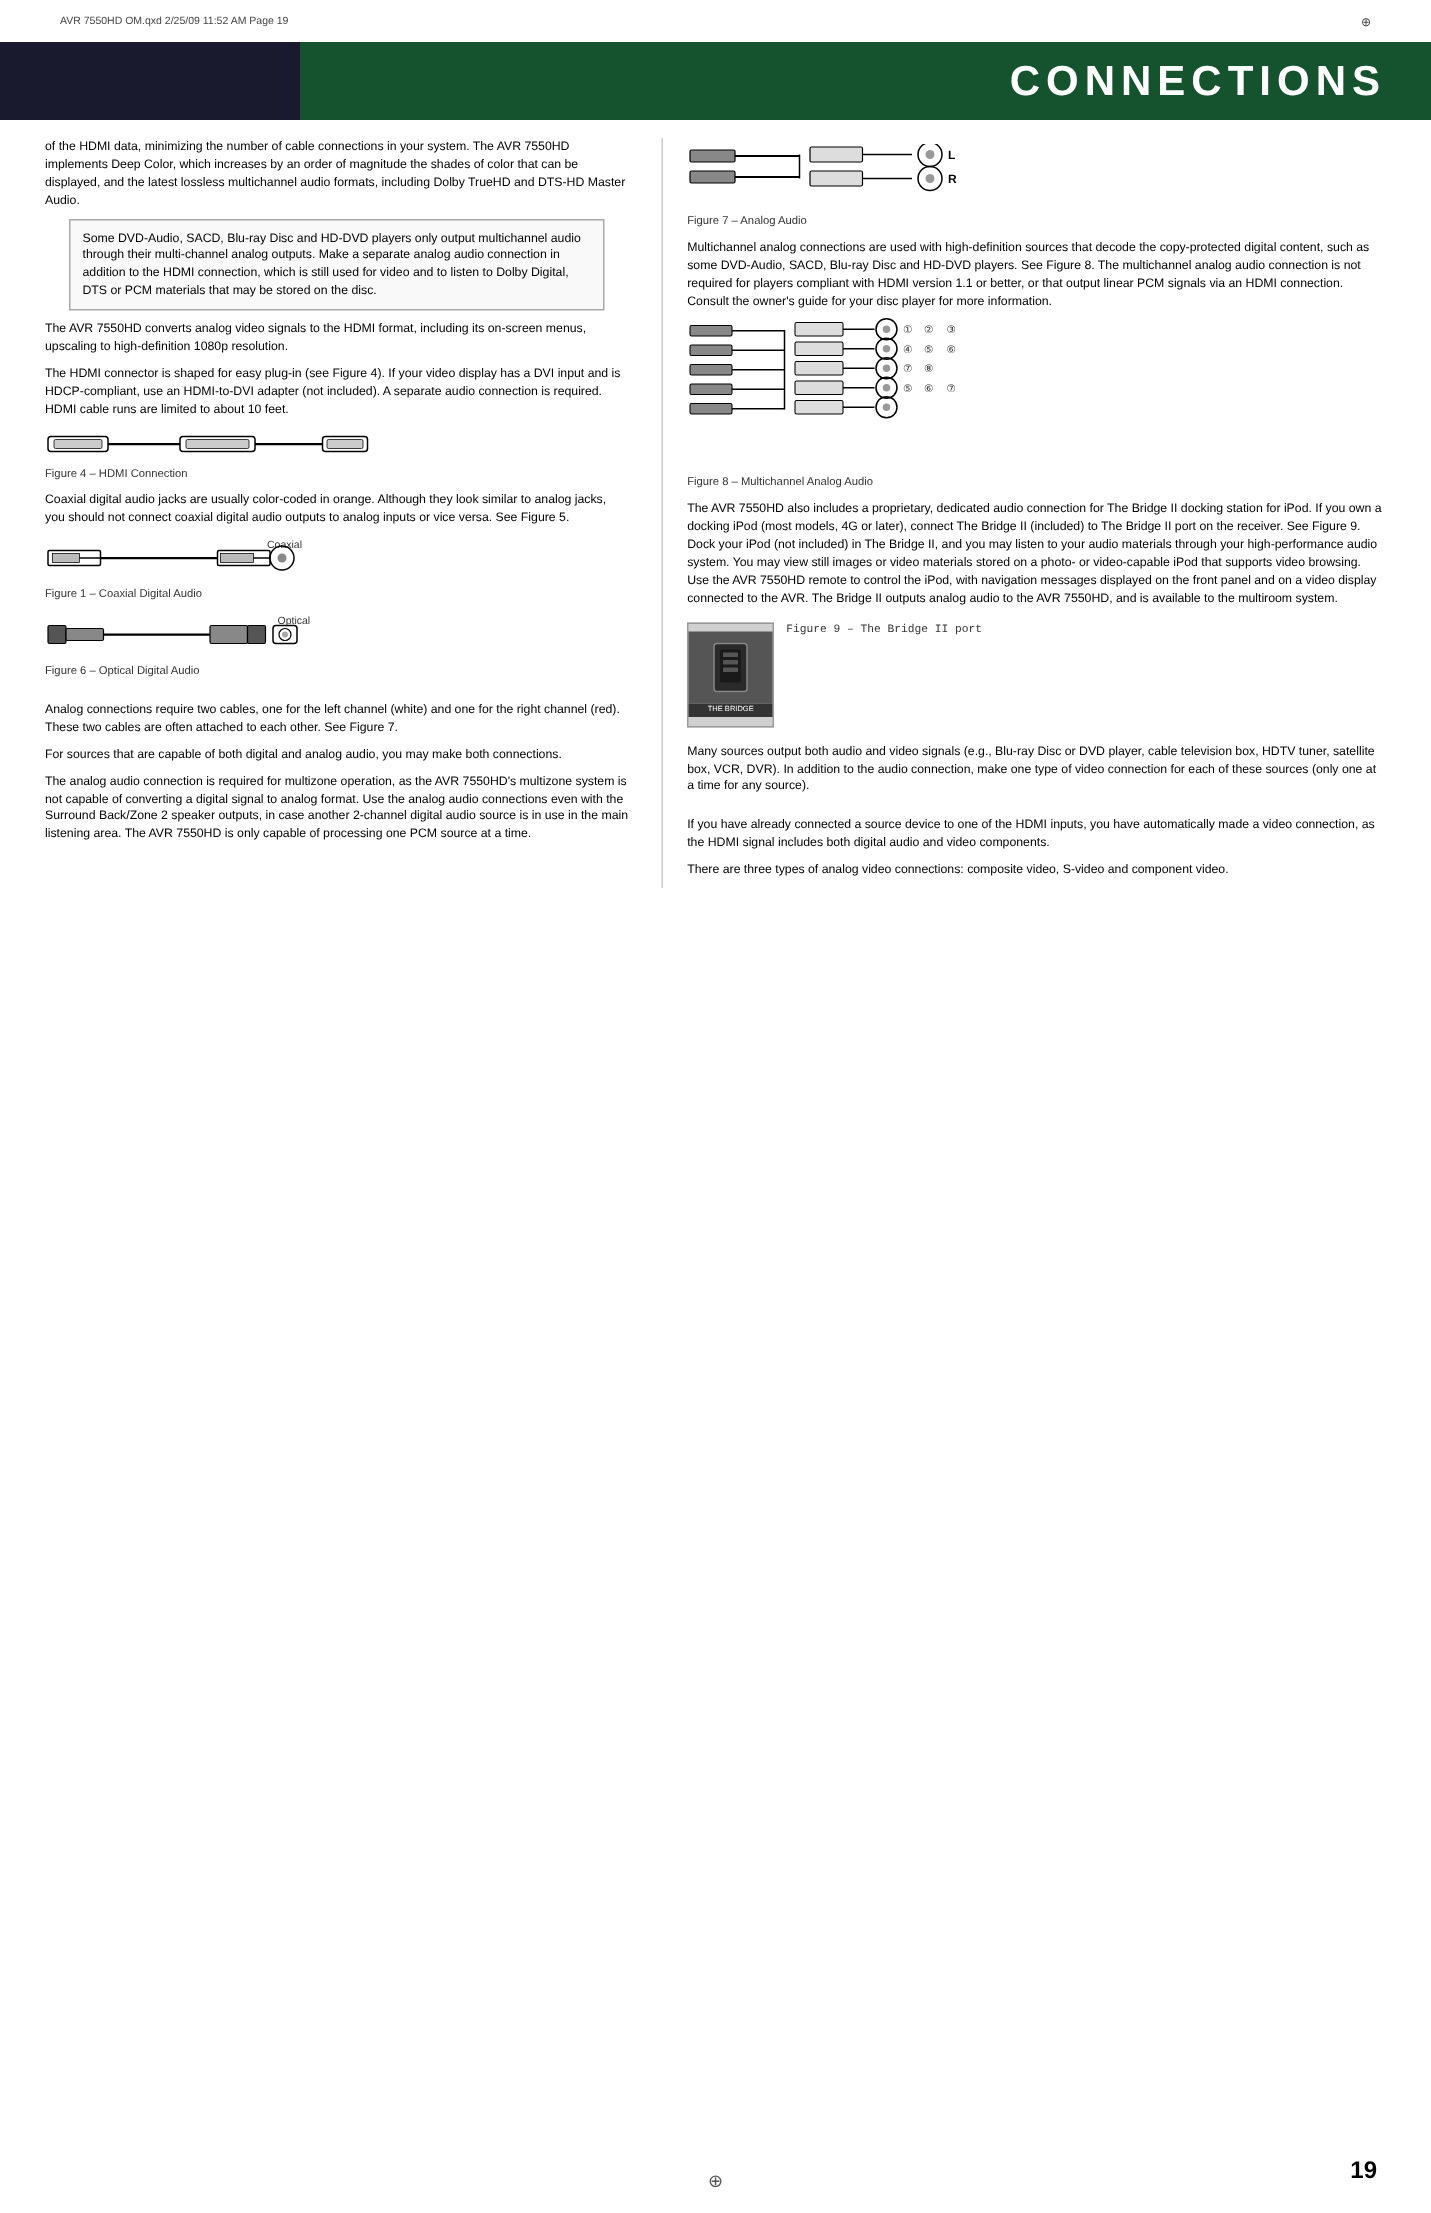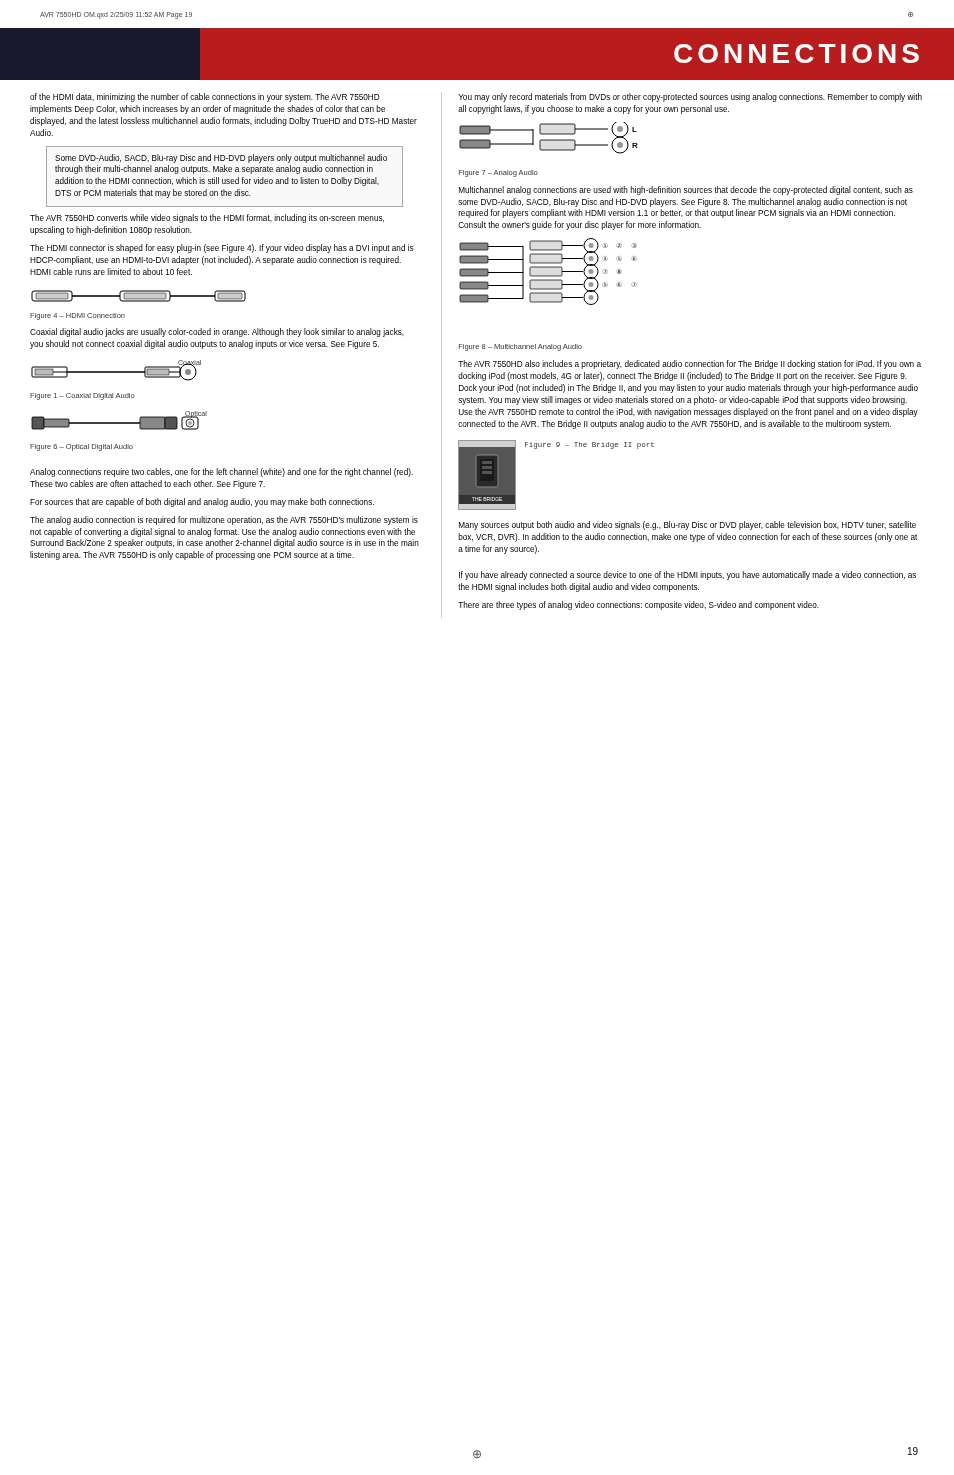--- a/index.html
+++ b/index.html
@@ -8,21 +8,21 @@
       min-height: 1475px;
       background: #fff;
       font-family: Arial, Helvetica, sans-serif;
       font-size: 9px;
       color: #000;
       position: relative;
     }
 
     
     .header-bar {
-      background: #b91c1c;
+      background: #14532d;
       height: 52px;
       display: flex;
       align-items: center;
       justify-content: flex-end;
       padding-right: 30px;
       position: relative;
     }
     .header-title {
       font-size: 28px;
       font-weight: bold;
@@ -103,22 +103,22 @@
       display: flex;
       align-items: center;
       justify-content: flex-start;
       margin: 4px 0;
     }
 
     .page-number {
       position: absolute;
       bottom: 18px;
       right: 36px;
-      font-size: 10px;
-      font-weight: normal;
+      font-size: 16px;
+      font-weight: bold;
       color: #000;
       text-align: center;
     }
 
     .section-space {
       height: 8px;
     }
 
     
     .bridge-img {
@@ -175,21 +175,21 @@
 <div class="content-area">
 
   <div class="col-left">
 
     <p>of the HDMI data, minimizing the number of cable connections in your system. The AVR 7550HD implements Deep Color, which increases by an order of magnitude the shades of color that can be displayed, and the latest lossless multichannel audio formats, including Dolby TrueHD and DTS-HD Master Audio.</p>
 
     <div class="callout-box">
       <span>Some DVD-Audio, SACD, Blu-ray Disc and HD-DVD players only output multichannel audio through their multi-channel analog outputs. Make a separate analog audio connection in addition to the HDMI connection, which is still used for video and to listen to Dolby Digital, DTS or PCM materials that may be stored on the disc.</span>
     </div>
 
-    <p>The AVR 7550HD converts while video signals to the HDMI format, including its on-screen menus, upscaling to high-definition 1080p resolution.</p>
+    <p>The AVR 7550HD converts analog video signals to the HDMI format, including its on-screen menus, upscaling to high-definition 1080p resolution.</p>
     <p>The HDMI connector is shaped for easy plug-in (see Figure 4). If your video display has a DVI input and is HDCP-compliant, use an HDMI-to-DVI adapter (not included). A separate audio connection is required. HDMI cable runs are limited to about 10 feet.</p>
 
     <div class="figure-img">
       <svg width="220" height="22">
 
         <rect x="2" y="6" width="40" height="10" rx="2" fill="none" stroke="#000" stroke-width="1"></rect>
         <rect x="6" y="8" width="32" height="6" rx="1" fill="#ccc" stroke="#000" stroke-width="0.5"></rect>
 
         <line x1="42" y1="11" x2="90" y2="11" stroke="#000" stroke-width="1.5"></line>
 
@@ -253,21 +253,20 @@
     <p>Analog connections require two cables, one for the left channel (white) and one for the right channel (red). These two cables are often attached to each other. See Figure 7.</p>
     <p>For sources that are capable of both digital and analog audio, you may make both connections.</p>
     <p>The analog audio connection is required for multizone operation, as the AVR 7550HD's multizone system is not capable of converting a digital signal to analog format. Use the analog audio connections even with the Surround Back/Zone 2 speaker outputs, in case another 2-channel digital audio source is in use in the main listening area. The AVR 7550HD is only capable of processing one PCM source at a time.</p>
 
   </div>
 
   <div class="col-divider"></div>
 
   <div class="col-right">
 
-    <p>You may only record materials from DVDs or other copy-protected sources using analog connections. Remember to comply with all copyright laws, if you choose to make a copy for your own personal use.</p>
 
     <div class="figure-img">
       <svg width="280" height="42">
 
         <rect x="2" y="4" width="30" height="8" rx="1" fill="#888" stroke="#000" stroke-width="0.8"></rect>
         <line x1="32" y1="8" x2="75" y2="8" stroke="#000" stroke-width="1.2"></line>
 
         <rect x="2" y="18" width="30" height="8" rx="1" fill="#888" stroke="#000" stroke-width="0.8"></rect>
         <line x1="32" y1="22" x2="75" y2="22" stroke="#000" stroke-width="1.2"></line>
 

